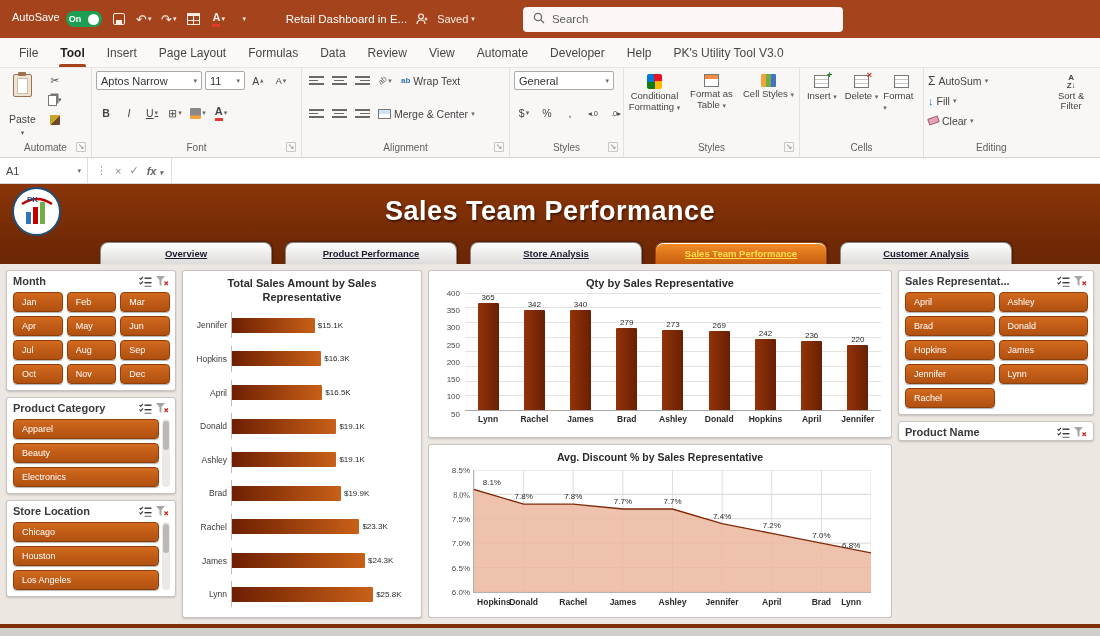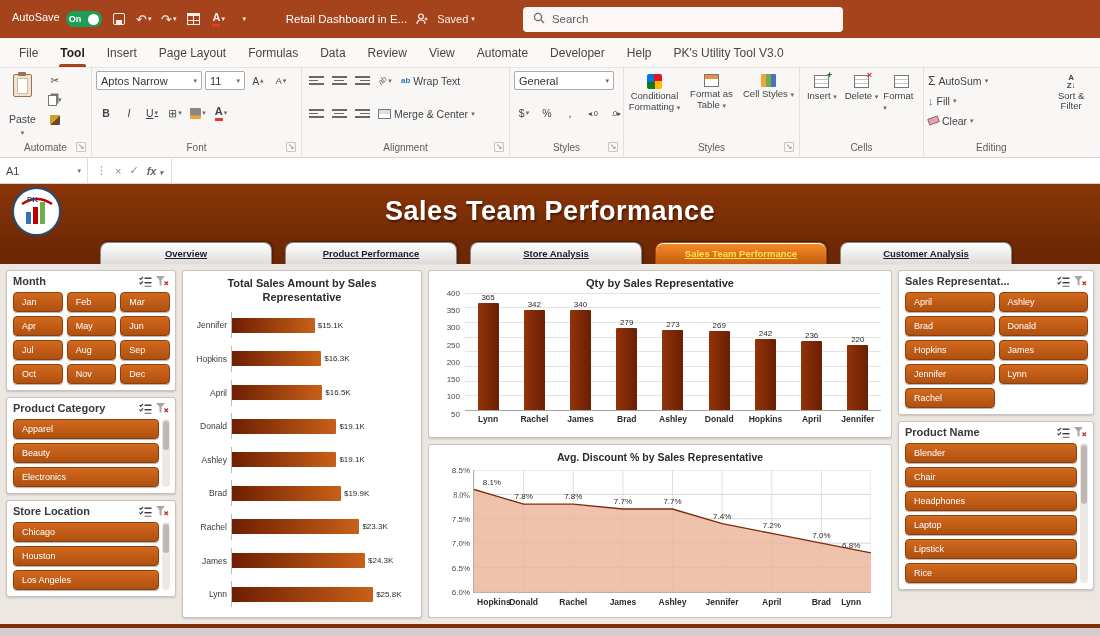--- a/index.html
+++ b/index.html
@@ -822,33 +822,20 @@
                   <rect x="5.5" y="9.7" width="7" height="1.4" fill="#8A8886"></rect>
                 </svg>
               </span>
               <span class="sl-ic">
                 <svg width="13" height="11" viewBox="0 0 13 11">
                   <polygon points="0,0 9,0 5.5,4 5.5,10 3.5,8.6 3.5,4" fill="#A8A4A0"></polygon>
                   <path d="M8.5 5.5l3.5 3.5M12 5.5L8.5 9" stroke="#C42B1C" stroke-width="1.2"></path>
                 </svg>
               </span>
             </div>
-            <div class="slicer-body">
-              <div class="slicer-grid cols1">
-                <div class="slicer-btn">Blender</div>
-                <div class="slicer-btn">Chair</div>
-                <div class="slicer-btn">Headphones</div>
-                <div class="slicer-btn">Laptop</div>
-                <div class="slicer-btn">Lipstick</div>
-                <div class="slicer-btn">Rice</div>
-              </div>
-              <div class="slicer-scrollbar">
-                <div class="thumb"></div>
-              </div>
-            </div>
           </div>
       </div>
 
     </div>
   </div>
 
   <div class="brownline"></div>
   <div class="graystrip"></div>
 </div>
 

